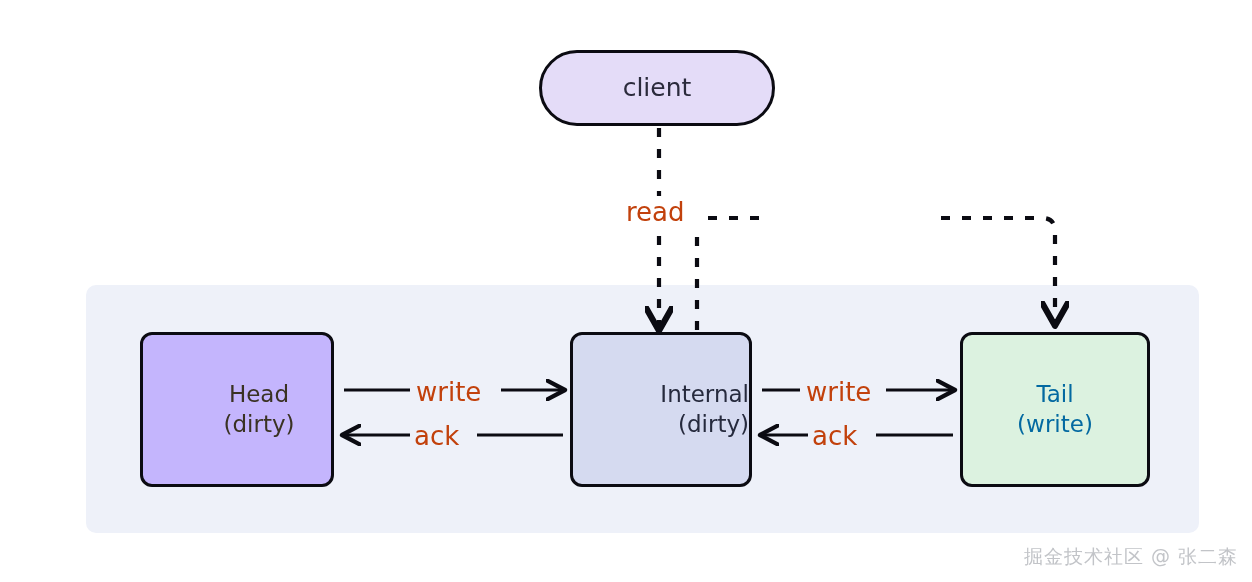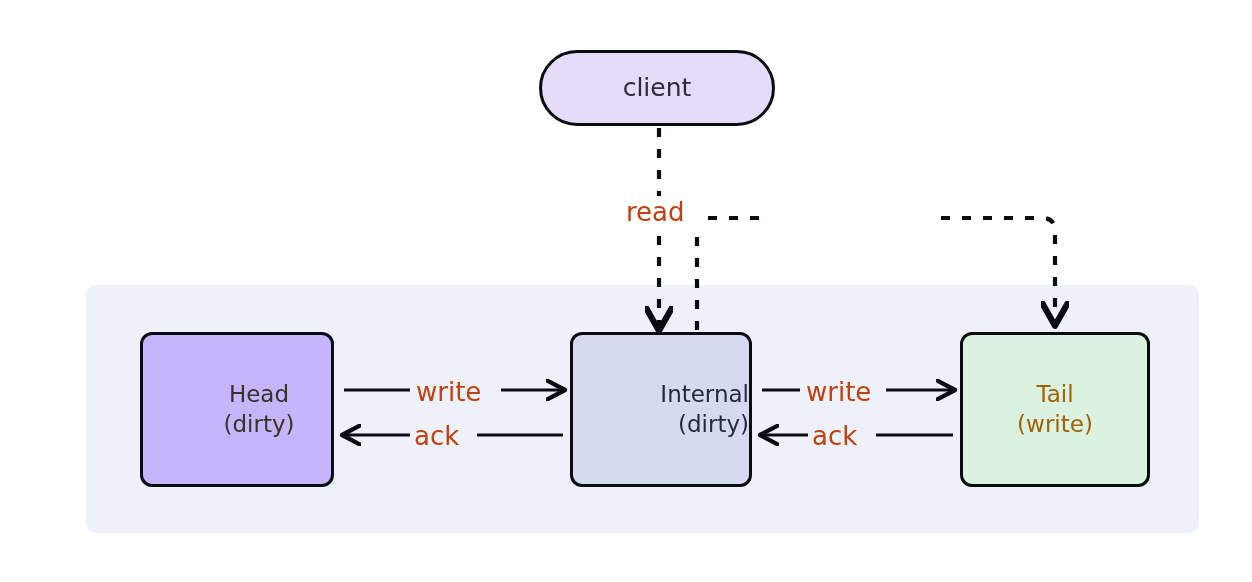--- a/index.html
+++ b/index.html
@@ -40,21 +40,21 @@
     font-size:23px;color:#3a3223;padding-left:44px;
   }
   .node-internal{
     left:556px;top:332px;width:182px;height:155px;
     background:#d5daf0;border-radius:12px;
     font-size:23px;color:#262a3d;align-items:flex-end;
   }
   .node-tail{
     left:946px;top:332px;width:190px;height:155px;
     background:#dcf2e0;border-radius:12px;
-    font-size:23px;color:#a16207;
+    font-size:23px;color:#0369a1;
   }
 
   
   .elabel{
     position:absolute;font-size:26px;color:#c2410c;
     white-space:nowrap;line-height:1;
   }
   .lbl-write-1{left:402px;top:379px;}
   .lbl-ack-1  {left:400px;top:423px;}
   .lbl-write-2{left:792px;top:379px;}
@@ -136,14 +136,15 @@
     <span class="ln">Tail</span>
     <span class="ln">(write)</span>
   </div>
 
   <div class="elabel lbl-write-1">write</div>
   <div class="elabel lbl-ack-1">ack</div>
   <div class="elabel lbl-write-2">write</div>
   <div class="elabel lbl-ack-2">ack</div>
   <div class="elabel lbl-read">read</div>
 
+  <div class="watermark">掘金技术社区 @ 张二森</div>
 
 </div>
 
 </body></html>

